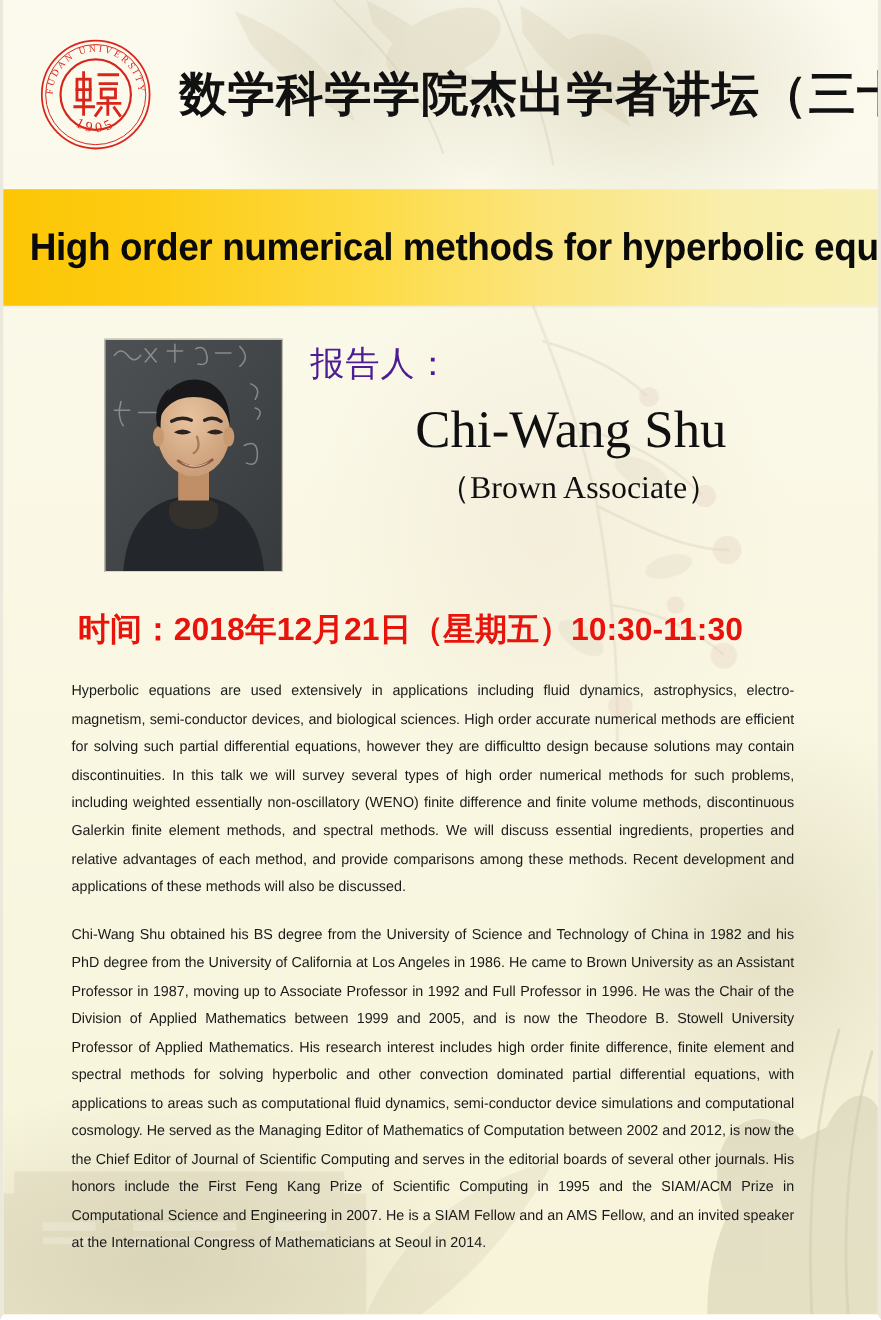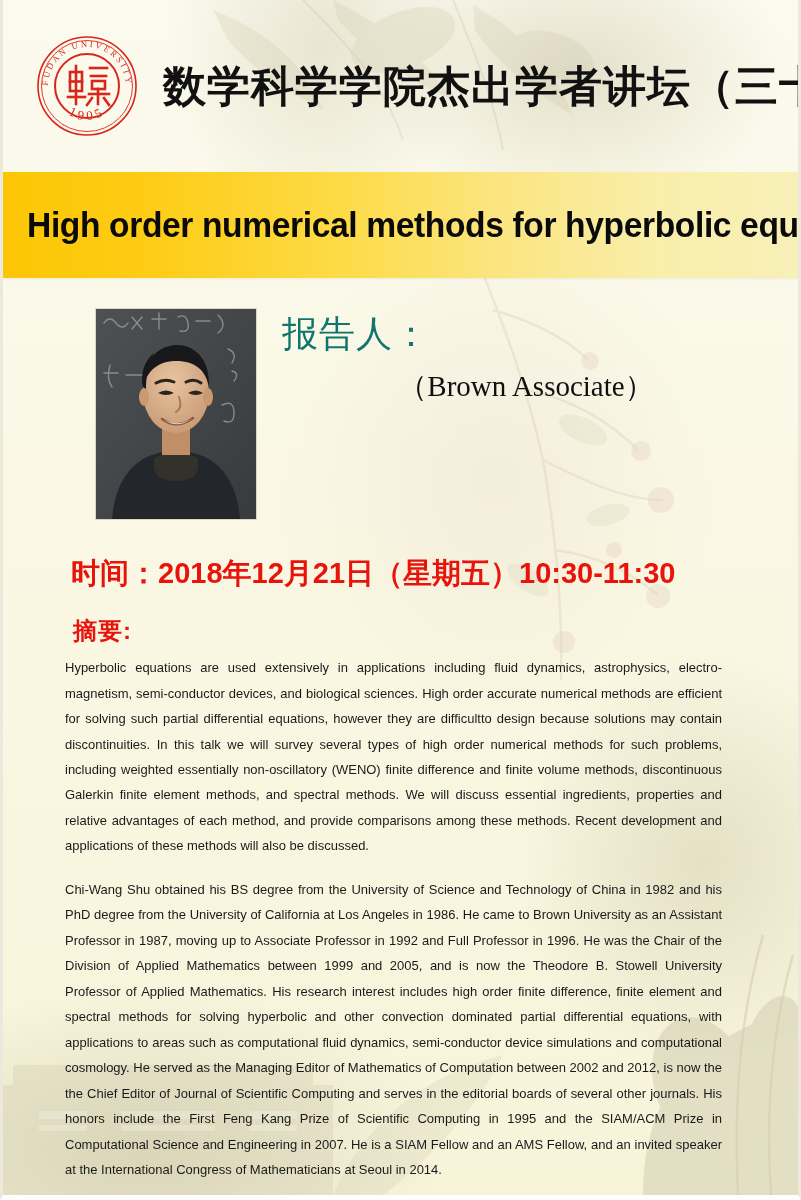--- a/index.html
+++ b/index.html
@@ -131,22 +131,22 @@
     position: relative;
   }
   .photo-frame svg { display: block; }
 
   .speaker-info {
     flex: 1;
     padding-left: 25px;
     padding-top: 2px;
   }
   .speaker-label {
-    font-size: 36px;
-    color: #0f766e;
+    font-size: 31px;
+    color: #4c1d95;
     letter-spacing: 1px;
   }
   .speaker-name {
     font-family: "Liberation Serif", serif;
     font-size: 48px;
     color: #101010;
     text-align: center;
     margin-top: 14px;
     padding-right: 42px;
     line-height: 1.05;
@@ -368,30 +368,30 @@
 
         <path d="M83 88 q4 11 -3 15" stroke="#a9784f" stroke-width="2" fill="none" stroke-linecap="round"></path>
 
         <path d="M66 110 q15 11 31 -1" stroke="#8e5b42" stroke-width="2.6" fill="none" stroke-linecap="round"></path>
         <path d="M68 111 q14 7 27 -1 q-13 10 -27 1" fill="#f2e3dc" opacity="0.85"></path>
       </svg>
     </div>
 
     <div class="speaker-info">
       <div class="speaker-label">报告人：</div>
+      <div class="speaker-name">Chi-Wang Shu</div>
       <div class="speaker-affil">（Brown Associate）</div>
     </div>
   </div>
 
   <div class="meta">
     <div class="meta-line">时间：2018年12月21日（星期五）10:30-11:30</div>
   </div>
 
   <div class="section abstract">
-    <div class="section-title">摘要:</div>
     <div class="section-body">Hyperbolic equations are used extensively in applications including fluid dynamics, astrophysics, electro-magnetism, semi-conductor devices, and biological sciences. High order accurate numerical methods are efficient for solving such partial differential equations, however they are difficultto design because solutions may contain discontinuities. In this talk we will survey several types of high order numerical methods for such problems, including weighted essentially non-oscillatory (WENO) finite difference and finite volume methods, discontinuous Galerkin finite element methods, and spectral methods. We will discuss essential ingredients, properties and relative advantages of each method, and provide comparisons among these methods. Recent development and applications of these methods will also be discussed.</div>
   </div>
 
   <div class="section bio">
     <div class="section-body">Chi-Wang Shu obtained his BS degree from the University of Science and Technology of China in 1982 and his PhD degree from the University of California at Los Angeles in 1986. He came to Brown University as an Assistant Professor in 1987, moving up to Associate Professor in 1992 and Full Professor in 1996.    He was the Chair of the Division of Applied Mathematics between 1999 and 2005, and is now the Theodore B. Stowell University Professor of Applied Mathematics.    His research interest includes high order finite difference, finite element and spectral methods for solving hyperbolic and other convection dominated partial differential equations, with applications to areas such as computational fluid dynamics, semi-conductor device simulations and computational cosmology. He served as the Managing Editor of Mathematics of Computation between 2002 and 2012, is now the the Chief Editor of Journal of Scientific Computing and serves in the editorial boards of several other journals. His honors include the First Feng Kang Prize of Scientific Computing in 1995 and the SIAM/ACM Prize in Computational Science and Engineering in 2007. He is a SIAM Fellow and an AMS Fellow, and an invited speaker at the International Congress of Mathematicians at Seoul in 2014.</div>
   </div>
 
 </div>
 
 </body></html>

